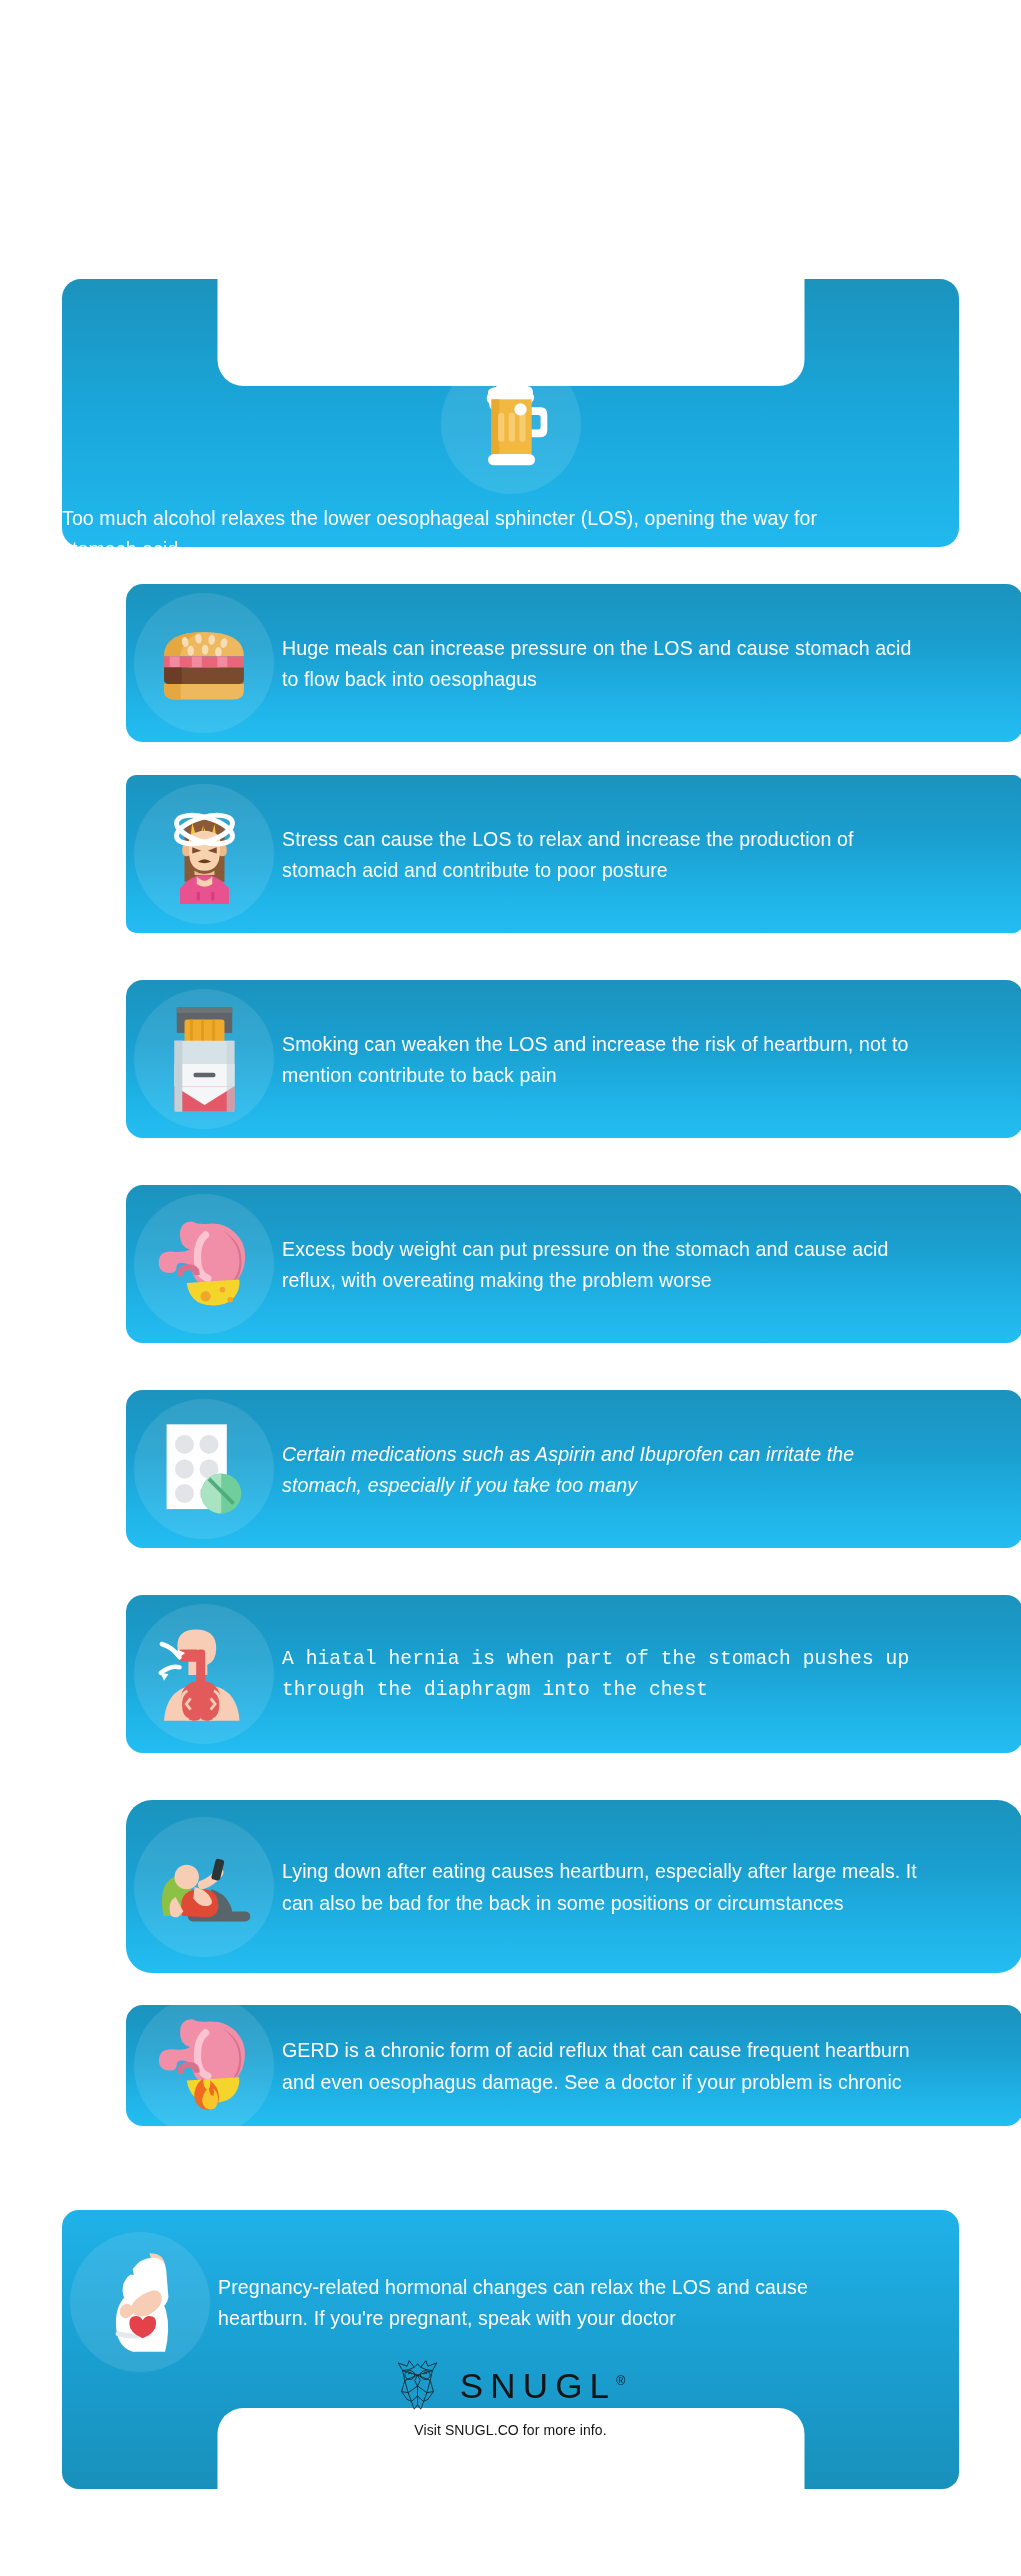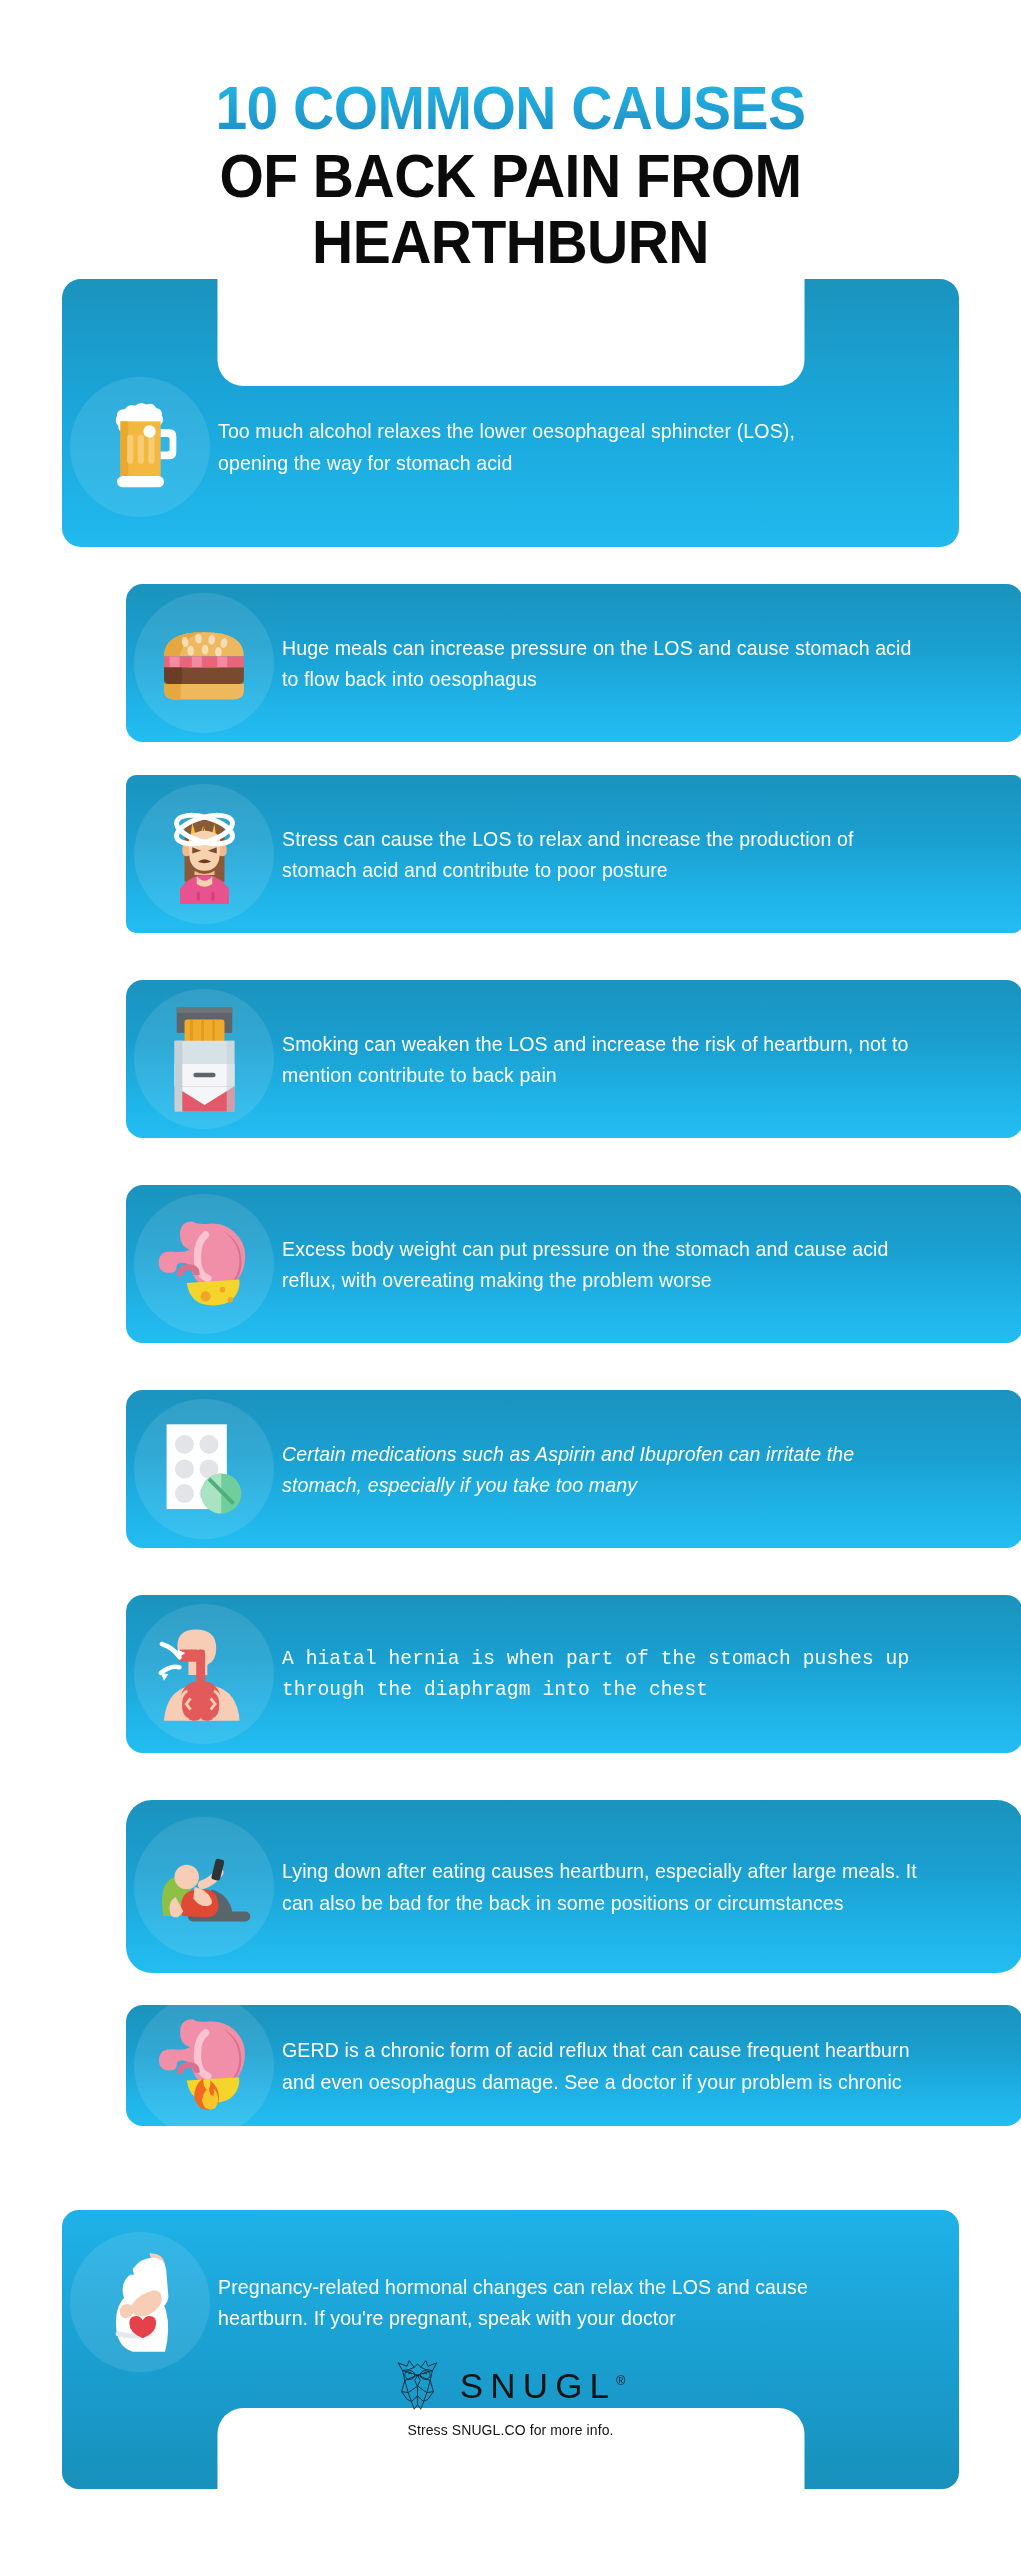--- a/index.html
+++ b/index.html
@@ -170,30 +170,25 @@
     font-size: 14px;
     color: #141414;
     letter-spacing: 0.1px;
   }
 </style>
 </head>
 <body>
 
 <div id="page">
 
-  <div class="title-block">
-    <div class="title-line l1">10 COMMON CAUSES</div>
-    <div class="title-line l2">OF BACK PAIN FROM</div>
-    <div class="title-line l3">HEARTHBURN</div>
-  </div>
 
   <div class="header-panel">
     <div class="hp-bg"></div>
     <div class="hp-notch"></div>
-    <div class="card-inner" style="top:67px;">
+    <div class="card-inner" style="top:67px;flex-direction:column;">
       <div class="icon-wrap">
         <div class="halo"></div>
         <svg class="icon-svg" width="84" height="95" viewBox="0 0 150 170">
           <path d="M48 18 q8-10 18-6 q10-9 20-2 q12-5 18 6 q12 2 10 14 q6 8-2 16 q-4 8-14 6 l-6 8 q-8 6-14-2 l-30 2 q-12 0-12-12 q-8-8-2-18 q-2-10 14-12z" fill="#ffffff"></path>
           <rect x="40" y="40" width="72" height="98" fill="#f2b840"></rect>
           <rect x="40" y="40" width="14" height="98" fill="#e9a92e"></rect>
           <rect x="52" y="64" width="11" height="52" rx="5.5" fill="#f6cd72"></rect>
           <rect x="71" y="64" width="11" height="52" rx="5.5" fill="#f6cd72"></rect>
           <rect x="90" y="64" width="11" height="52" rx="5.5" fill="#f6cd72"></rect>
           <path d="M112 54 h16 q12 0 12 13 v28 q0 13-12 13 h-16 v-14 h12 q4 0 4-5 v-16 q0-5-4-5 h-12z" fill="#ffffff"></path>
@@ -426,18 +421,18 @@
             <path d="M28 78 L33 92 L39 84 L45 92 L50 78"></path>
             <path d="M39 50 L39 68 L39 84"></path>
             <path d="M16 40 L10 60 L22 62"></path>
             <path d="M62 40 L68 60 L56 62"></path>
             <path d="M10 60 L20 74 L28 78"></path>
             <path d="M68 60 L58 74 L50 78"></path>
           </g>
         </svg>
         <div class="brand-name"><span>SNUGL</span><span class="brand-reg">®</span></div>
       </div>
-      <div class="brand-sub">Stress SNUGL.CO for more info.</div>
+      <div class="brand-sub">Visit SNUGL.CO for more info.</div>
     </div>
   </div>
 
 </div>
 
 
 </body></html>

